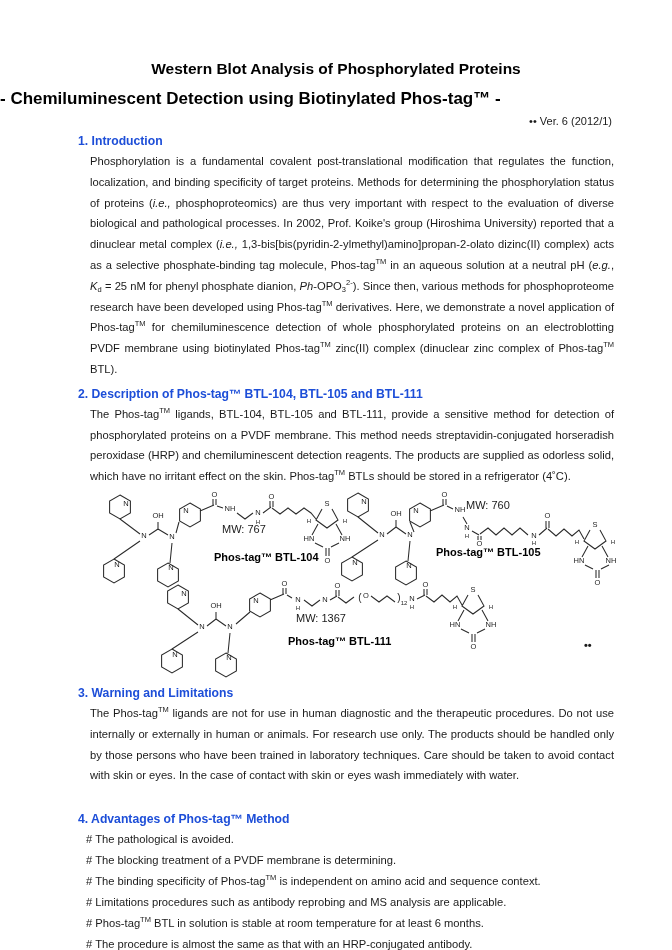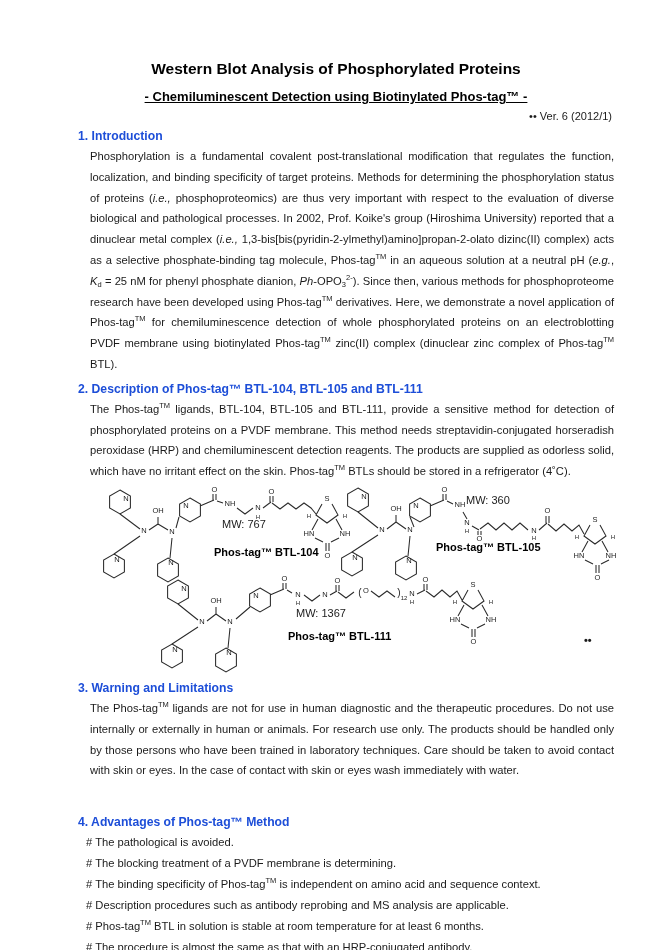--- a/index.html
+++ b/index.html
@@ -1,19 +1,19 @@
 <!DOCTYPE html>
 <html><head>
 <meta charset="utf-8">
 <style>
   html,body{margin:0;padding:0;background:#e8e8e8;}
   .page{position:relative;width:672px;height:950px;margin:0 auto;background:#ffffff;
         font-family:"Liberation Sans",sans-serif;color:#1a1a1a;overflow:hidden;}
   .title{padding-top:60px;margin:0;text-align:center;font-size:15.5px;font-weight:bold;color:#000;}
-  .subtitle{margin:11px 0 0 0;text-align:center;font-size:13px;font-weight:bold;color:#000;text-decoration:underline;}
+  .subtitle{margin:11px 0 0 0;text-align:left;font-size:17px;font-weight:bold;color:#000;}
   .version{margin:6px 60px 0 16px;text-align:right;font-size:11px;}
   h2.sec{font-size:12.2px;font-weight:bold;color:#1d4ed8;margin:7px 0 3px 0;padding-left:78px;}
   p.body{font-size:11.2px;line-height:20.8px;text-align:justify;margin:0 58px 0 90px;}
   p.body sup,.bullets sup{font-size:7.5px;line-height:0;vertical-align:5px;}
   p.body sub{font-size:7.5px;line-height:0;vertical-align:-2px;}
   .it{font-style:italic;}
   .structs{position:relative;height:190px;margin-top:2px;}
   .structs .mw{position:absolute;font-size:11px;}
   .structs .sname{position:absolute;font-size:11px;font-weight:bold;color:#000;white-space:nowrap;}
   .structs .dots{position:absolute;font-size:11px;font-weight:bold;}
@@ -97,21 +97,21 @@
       <text x="204" y="49">N</text>
       <text x="204" y="56" class="sm">H</text>
       <text x="217.5" y="29">O</text>
       <text x="265" y="38">S</text>
       <text x="247" y="55" class="sm">H</text>
       <text x="283" y="55" class="sm">H</text>
       <text x="249" y="74">HN</text>
       <text x="281" y="74">NH</text>
       <text x="267.5" y="96">O</text>
     </svg>
-    <span class="mw" style="left:466px;top:10px">MW: 360</span>
+    <span class="mw" style="left:466px;top:10px">MW: 760</span>
     <span class="sname" style="left:436px;top:57px">Phos-tag™ BTL-105</span>
 
     <svg class="chem" style="left:148px;top:92px" width="415" height="98" viewBox="0 0 415 98">
       <use href="#hex" transform="translate(30,16)"></use>
         <use href="#hex" transform="translate(24,80)"></use>
       <use href="#hex" transform="translate(78,84)"></use>
         <use href="#hex" transform="translate(112,24)"></use>
       <path d="M30,28 L50,44 M24,68 L50,51 M59,45 L68,38 M68,38 L68,31 M68,38 L78,45 M82,52 L80,72 M88,43 L102,31 M122,19 L136,13 M135,13 L135,7 M138,13 L138,7 M139,14 L144,17 M156,19 L164,25 L172,19 M182,19 L189,15 M188,15 L188,9 M191,15 L191,9 M190,16 L198,22 L206,16 M223,15 L231,21 L239,15 L247,21 M269,18 L277,14 M276,14 L276,8 M279,14 L279,8 M278,15 L286,21 L294,14 L302,21 L309,15 L314,24 M320,14 L314,25 L325,33 L336,25 L330,14 M316,29 L310,40 M334,29 L340,40 M313,48 L321,52 M337,48 L329,52 M324,53 L324,61 M327,53 L327,61"></path>
       <text x="36" y="15">N</text>
       <text x="27" y="76">N</text>
@@ -141,25 +141,25 @@
     </svg>
     <span class="mw" style="left:296px;top:123px">MW: 1367</span>
     <span class="sname" style="left:288px;top:146px">Phos-tag™ BTL-111</span>
 
     <span class="dots" style="left:584px;top:150px">••</span>
   </div>
 
   <h2 class="sec">3. Warning and Limitations</h2>
   <p class="body"><span>The Phos-tag</span><sup>TM</sup><span> ligands are not for use in human diagnostic and the therapeutic procedures. Do not use internally or externally in human or animals. For research use only. The products should be handled only by those persons who have been trained in laboratory techniques. Care should be taken to avoid contact with skin or eyes. In the case of contact with skin or eyes wash immediately with water.</span></p>
 
-  <h2 class="sec" style="margin-top:34px">4. Advantages of Phos-tag™ Method</h2>
+  <h2 class="sec" style="margin-top:26px">4. Advantages of Phos-tag™ Method</h2>
   <div class="bullets">
     <p><span># The pathological is avoided.</span></p>
     <p><span># The blocking treatment of a PVDF membrane is determining.</span></p>
     <p><span># The binding specificity of Phos-tag</span><sup>TM</sup><span> is independent on amino acid and sequence context.</span></p>
-    <p><span># Description procedures such as antibody reprobing and MS analysis are applicable.</span></p>
+    <p><span># Limitations procedures such as antibody reprobing and MS analysis are applicable.</span></p>
     <p><span># Phos-tag</span><sup>TM</sup><span> BTL in solution is stable at room temperature for at least 6 months.</span></p>
     <p><span># The procedure is almost the same as that with an HRP-conjugated antibody.</span></p>
   </div>
 
   <div class="pageno">- 1 -</div>
 
 </div>
 
 </body></html>

